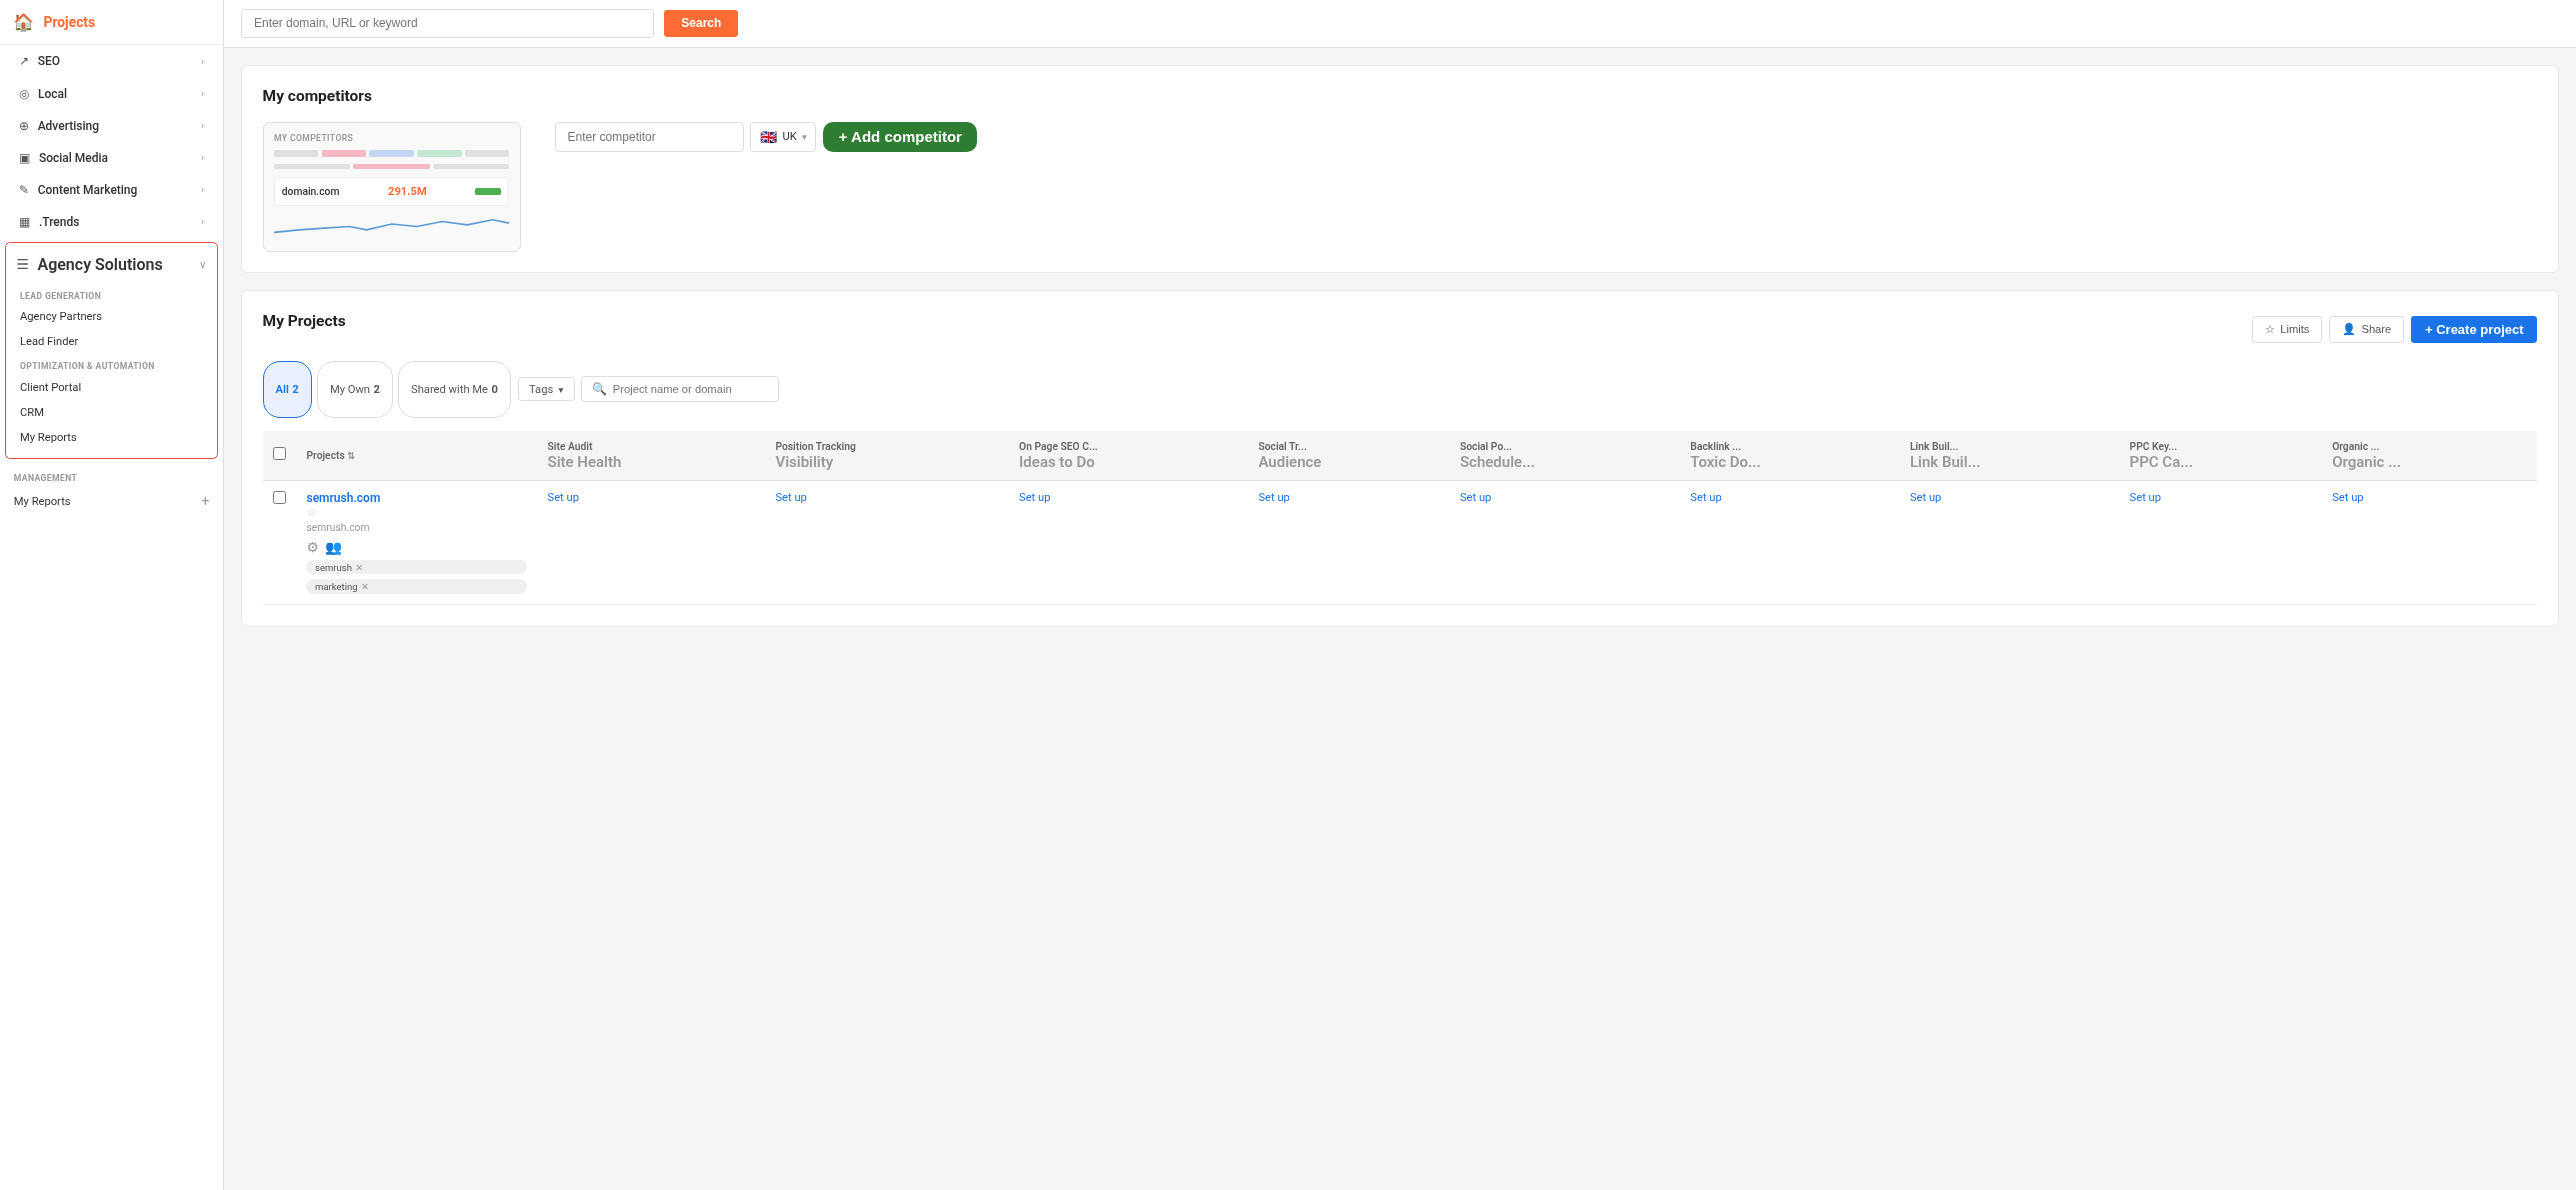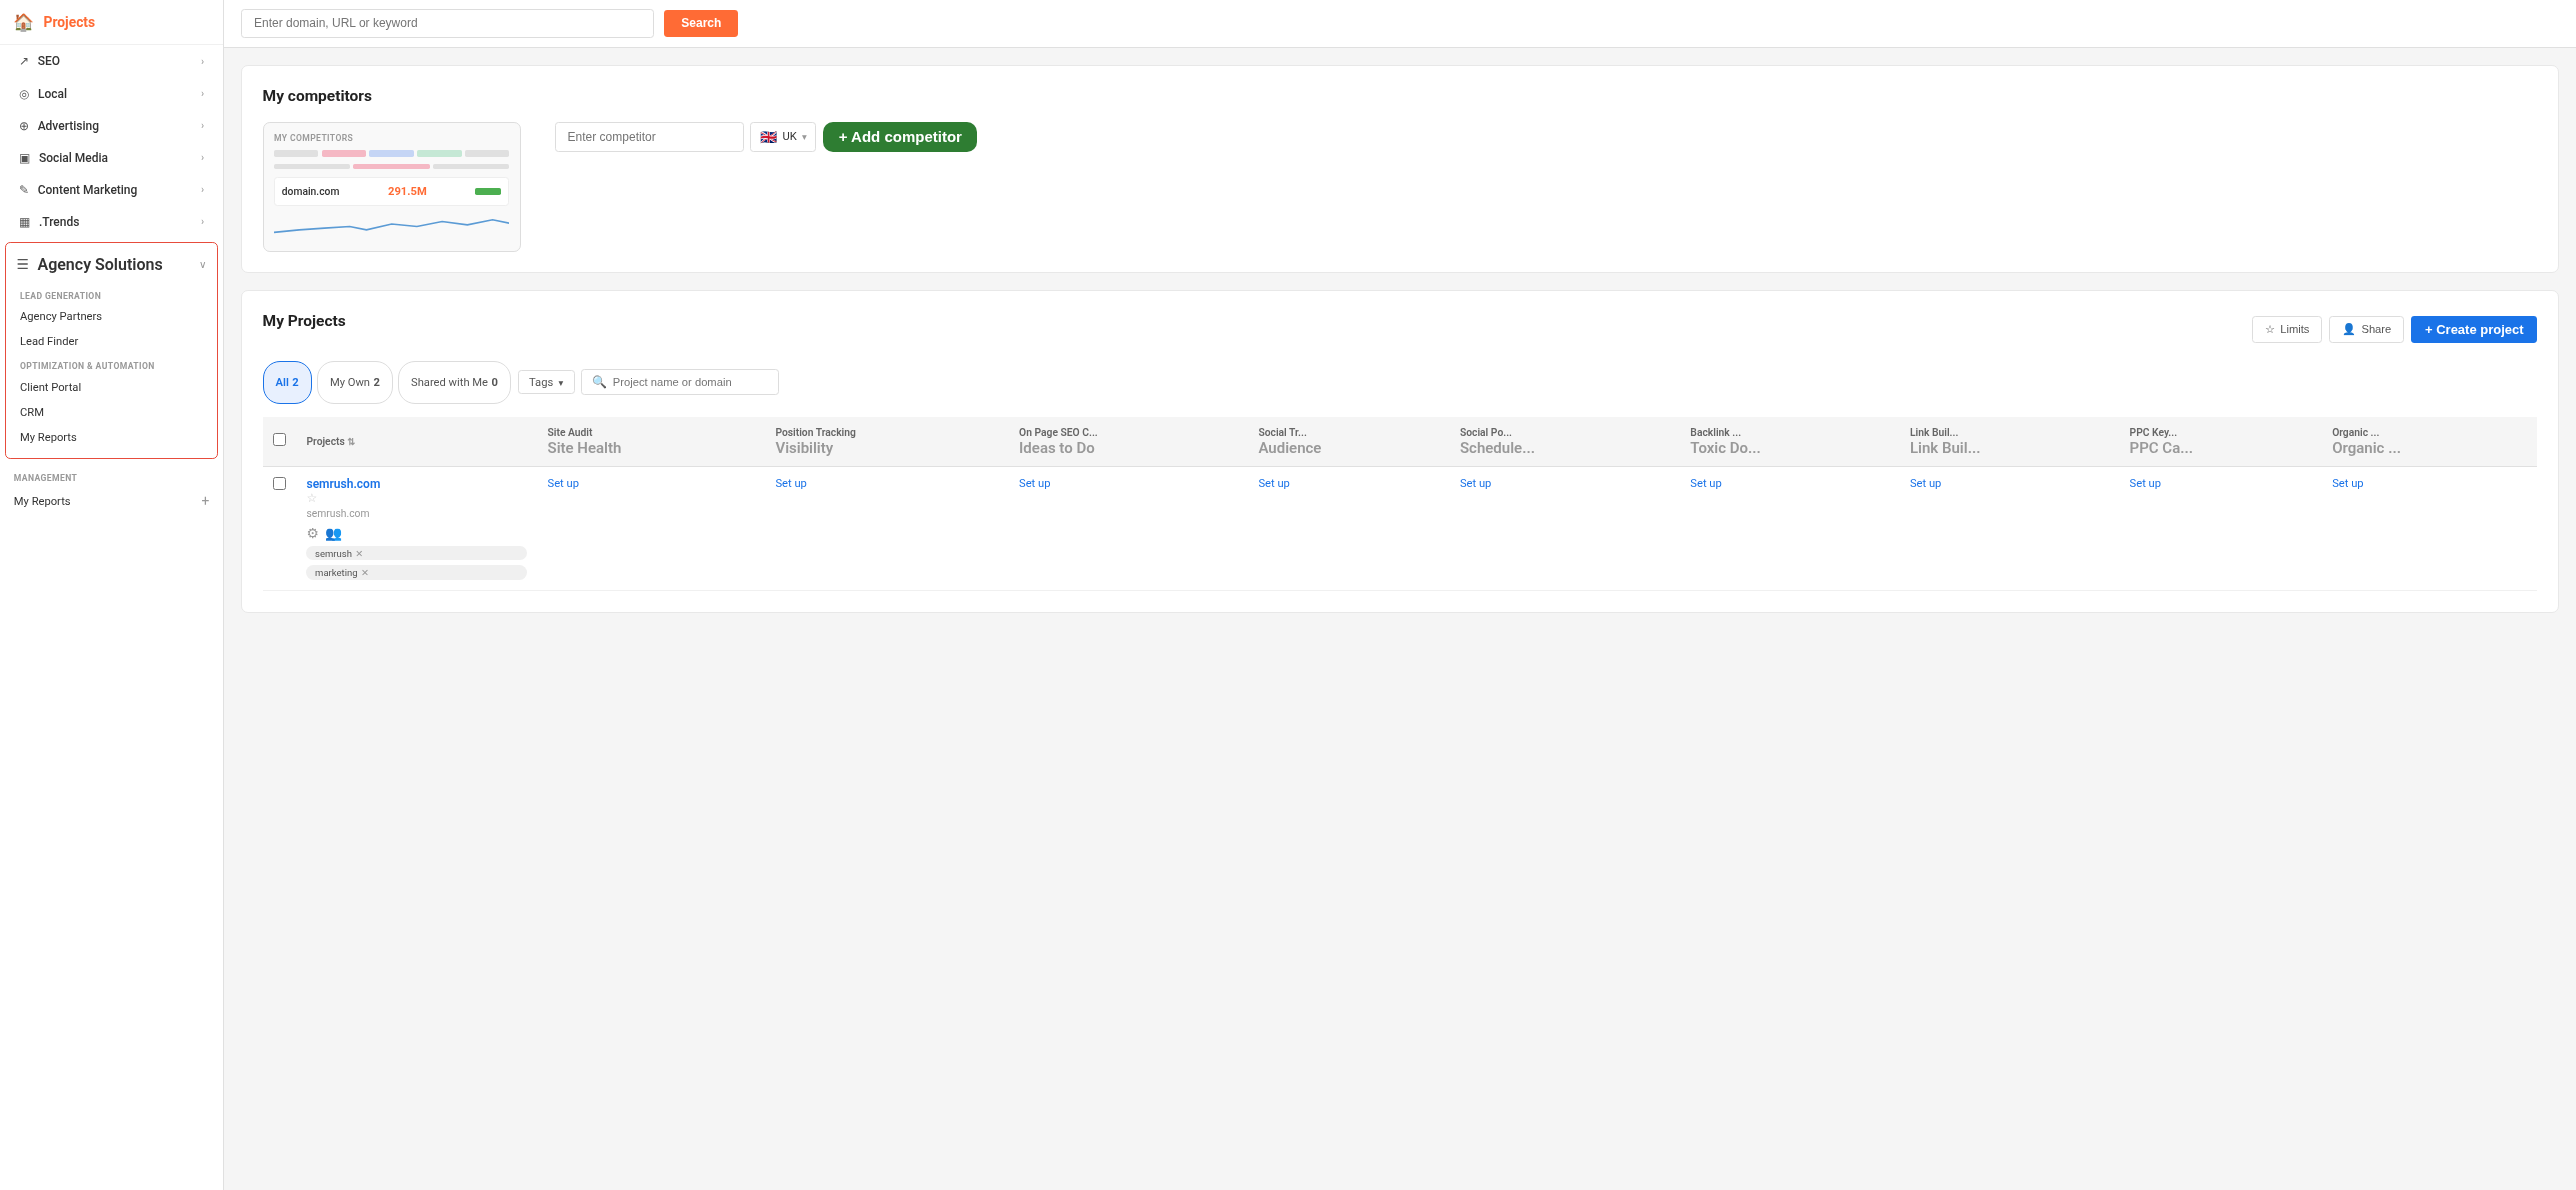--- a/index.html
+++ b/index.html
@@ -65,21 +65,21 @@
     .add-competitor-btn { background: #2e7d32; color: #fff; border: none; border-radius: 10px; padding: 6.9px 15.5px; font-size: 15px; font-weight: 600; cursor: pointer; display: flex; align-items: center; gap: 5.2px; }
 
     
     .projects-header { display: flex; align-items: center; justify-content: space-between; margin-bottom: 13.8px; }
     .projects-actions { display: flex; gap: 6.9px; align-items: center; }
     .btn-outline { border: 0.9px solid #ddd; background: #fff; border-radius: 3.4px; padding: 6px 12px; font-size: 11.2px; cursor: pointer; display: flex; align-items: center; gap: 5.2px; color: #555; }
     .btn-primary { background: #1a73e8; color: #fff; border: none; border-radius: 3.4px; padding: 6px 13.8px; font-size: 13px; font-weight: 600; cursor: pointer; display: flex; align-items: center; gap: 5.2px; }
 
     
     .filter-row { display: flex; align-items: center; gap: 6.9px; margin-bottom: 13.8px; }
-    .filter-tab { border: 0.9px solid #ddd; border-radius: 17px; padding: 14px 12px; font-size: 11.2px; cursor: pointer; background: #fff; color: #555; display: flex; align-items: center; gap: 3.4px; }
+    .filter-tab { border: 0.9px solid #ddd; border-radius: 17px; padding: 21px 12px; font-size: 11.2px; cursor: pointer; background: #fff; color: #555; display: flex; align-items: center; gap: 3.4px; }
     .filter-tab.active { background: #e8f0fe; border-color: #1a73e8; color: #1a73e8; font-weight: 600; }
     .filter-count { font-weight: 700; }
     .tags-filter { border: 0.9px solid #ddd; border-radius: 3.4px; padding: 4.3px 10.3px; font-size: 11.2px; cursor: pointer; background: #fff; color: #555; display: flex; align-items: center; gap: 5.2px; }
 
     
     .projects-table { width: 100%; border-collapse: collapse; font-size: 11.2px; }
     .projects-table th { background: #f5f5f5; padding: 8.6px 10.3px; text-align: left; font-size: 10.3px; font-weight: 600; color: #666; border-bottom: 0.9px solid #e0e0e0; white-space: nowrap; }
     .projects-table td { padding: 10.3px; border-bottom: 0.9px solid #f0f0f0; vertical-align: top; }
     .projects-table th.col-project { width: 241px; }
     .project-name-link { color: #1a73e8; font-weight: 600; font-size: 12px; text-decoration: none; display: flex; align-items: center; gap: 5.2px; }

